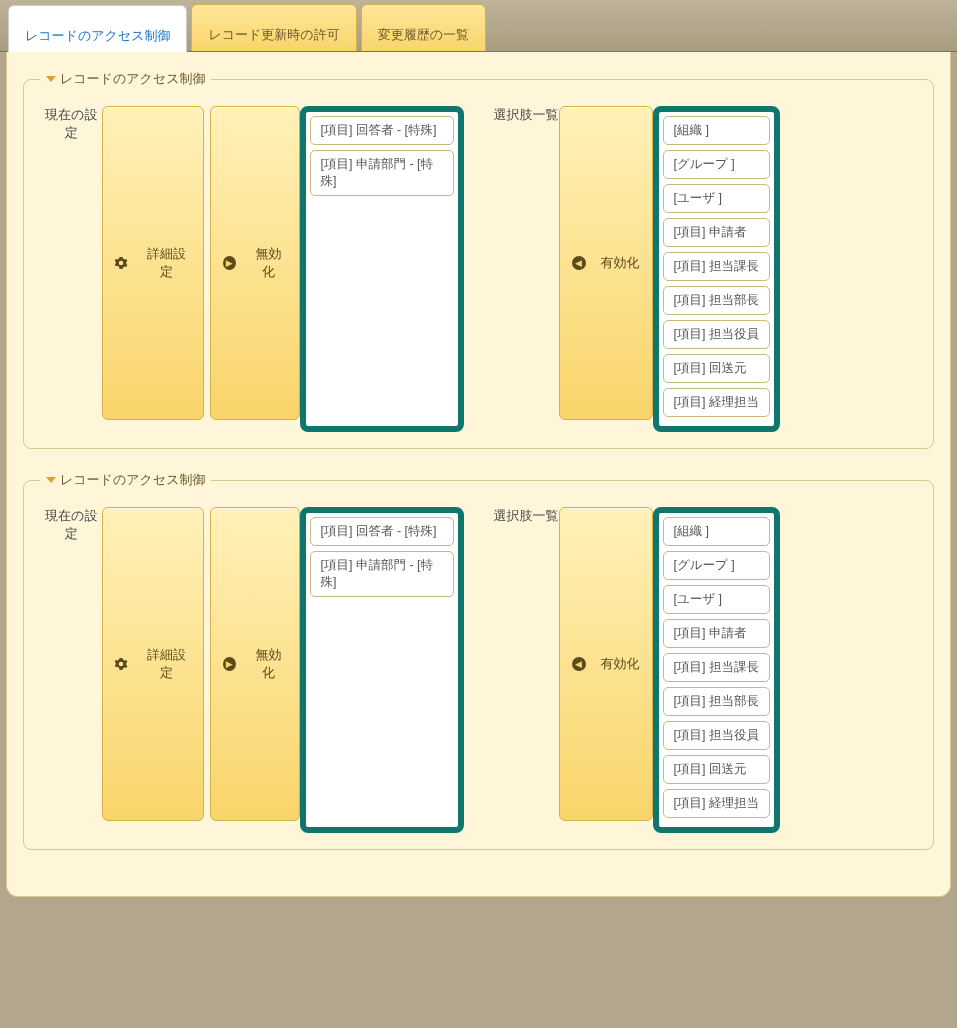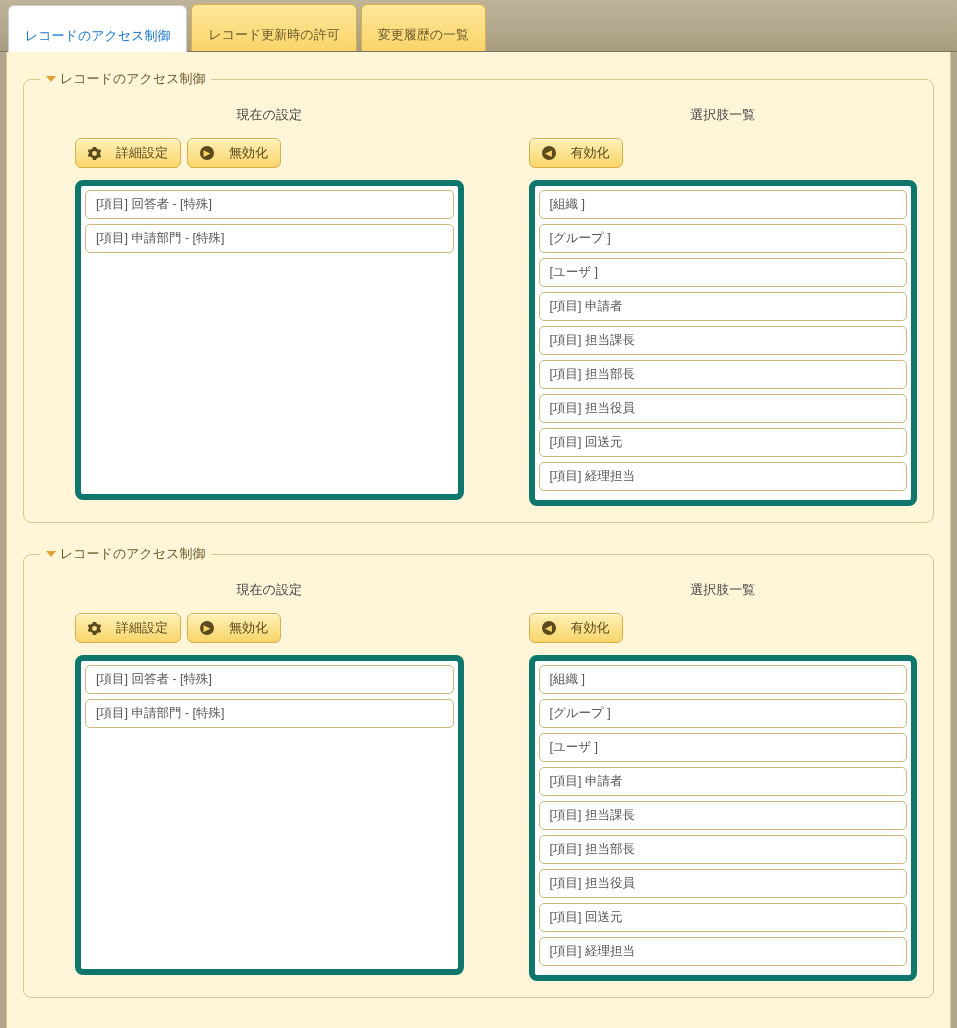--- a/index.html
+++ b/index.html
@@ -75,23 +75,22 @@
     border-right: 5px solid transparent;
     border-top: 6px solid #e0a030;
   }
   .two-col {
     display: flex;
     gap: 30px;
   }
   .col {
     flex: 1;
     display: flex;
-    flex-direction: column;
+    flex-direction: row;
     align-items: stretch;
-    margin-left: 35px;
   }
   .col-header {
     text-align: center;
     color: #444;
     font-size: 13px;
     margin-bottom: 14px;
   }
   .btn-row {
     display: flex;
     gap: 6px;

